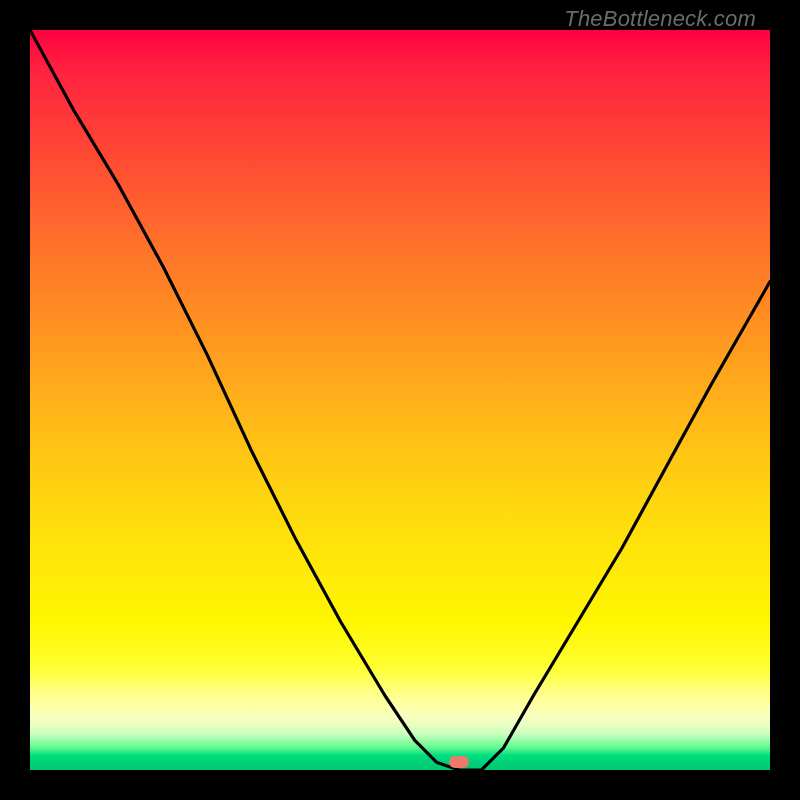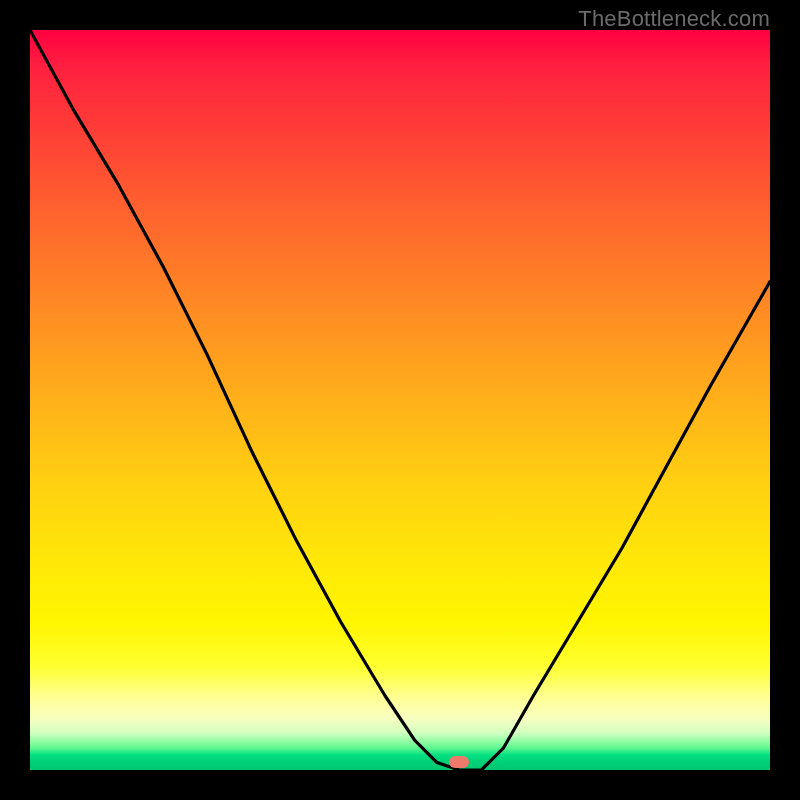--- a/index.html
+++ b/index.html
@@ -42,26 +42,27 @@
       #d0ffc0 95%,
       #60f890 97%,
       #00e080 98%,
       #00d078 99%,
       #00c870 100%
     );
   }
   .watermark {
     position: absolute;
     top: 6px;
-    right: 30px;
+    right: 44px;
     font-family: Arial, Helvetica, sans-serif;
     font-size: 22px;
     color: #6b6b6b;
     letter-spacing: 0.2px;
     user-select: none;
+    font-style: italic;
   }
   svg.curve {
     position: absolute;
     left: 0;
     top: 0;
     width: 740px;
     height: 740px;
   }
   .marker {
     position: absolute;

